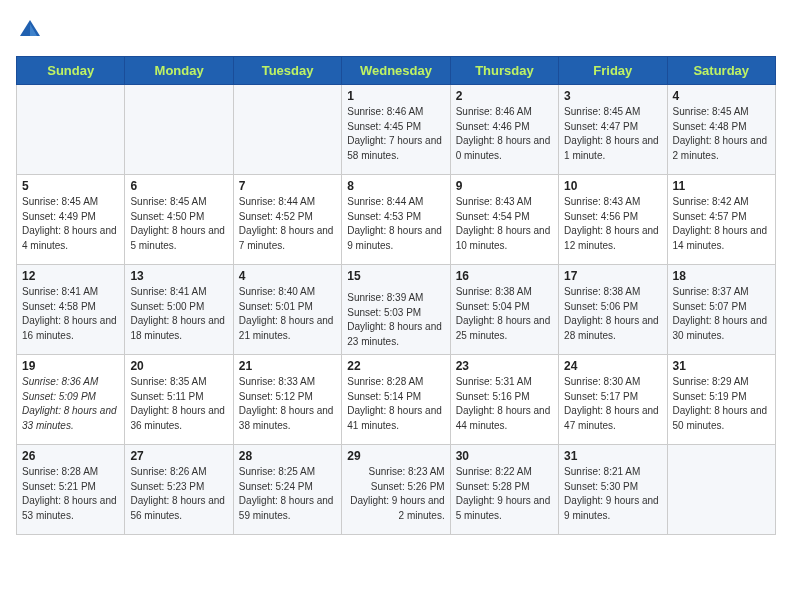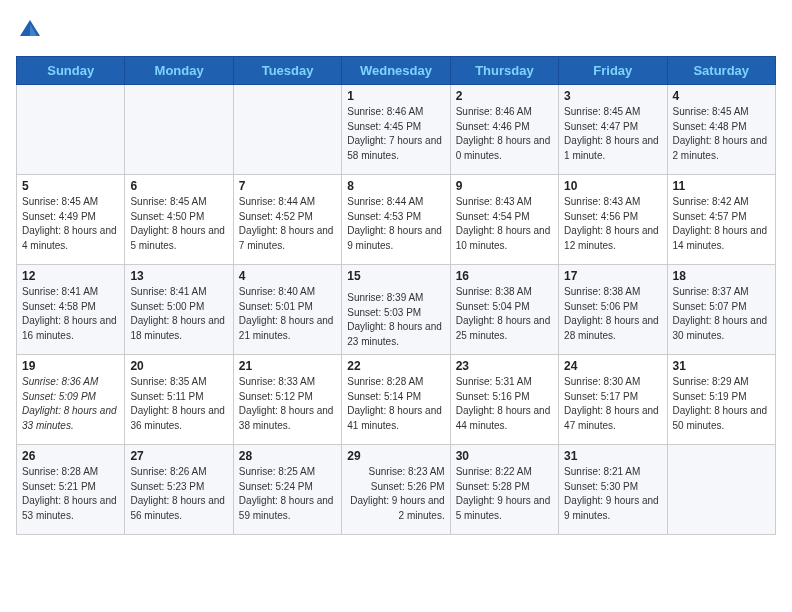--- a/index.html
+++ b/index.html
@@ -46,21 +46,21 @@
       font-weight: 400;
       color: #444;
     }
     table {
       width: 100%;
       border-collapse: collapse;
       table-layout: fixed;
     }
     thead tr th {
       background: #2060b0;
-      color: #7dd3fc;
+      color: #bef264;
       padding: 6px 4px;
       font-size: 13px;
       font-weight: bold;
       text-align: center;
       border: 1px solid #1a4d99;
     }
     tbody tr td {
       vertical-align: top;
       border: 1px solid #ccc;
       padding: 4px 5px;

